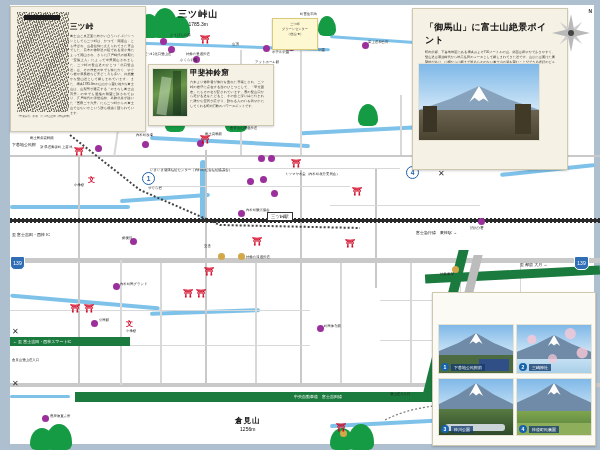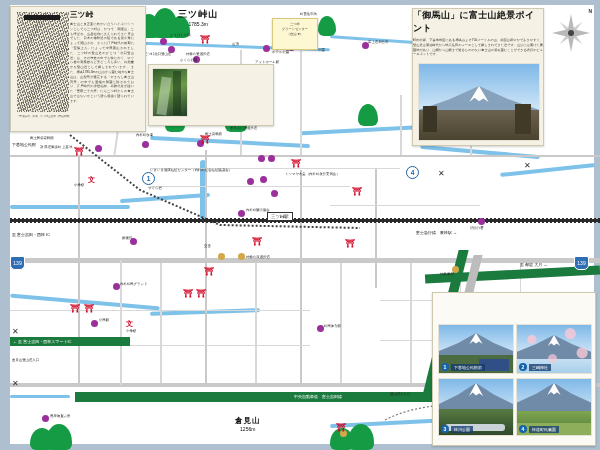--- a/index.html
+++ b/index.html
@@ -331,40 +331,44 @@
   </div>
 
   <div class="panel" style="left:10px;top:6px;width:128px;height:118px;padding:3px;">
     <div class="woodcut" style="left:6px;top:5px;width:52px;height:100px;">
       <div class="wc-ink"></div>
       <div style="position:absolute;left:7px;top:3px;width:36px;height:5px;background:#1b1b1b;"></div>
       <div class="vtext" style="left:1px;top:14px;color:#111;"></div>
     </div>
     <div class="p-cap" style="position:absolute;left:6px;top:107px;width:110px;">『甲斐国志』所収　三ツ峠山之図（西桂町蔵）</div>
   </div>
-  <div style="position:absolute;left:70px;top:10px;width:64px;">
+  <div style="position:absolute;left:70px;top:22px;width:64px;">
     <div class="p-title">三ツ峠</div>
     <div class="p-body" style="margin-top:2px;max-height:88px;overflow:hidden;">富士山と真正面に向かい合うハイポジションとしても三ツ峠は、かつて「開運山」とも呼ばれ、山岳信仰に支えられてきた霊山でした。日本の修験道の祖である役小角によって開山され、さらに江戸時代の後期に『空胎上人』によって中興開山されました。三ツ峠の登山道のひとつ『北口登山道』は、その歴史の中でも特に古く、やぐら岩や屏風岩など見どころも多い、自然豊かな登山道として親しまれています。
 また、標高1785.3mの山頂から望む雄大な富士山は、山梨県が選定する『やまなし富士山百景』の中でも屈指の眺望と評されており、江戸時代の浮世絵師、葛飾北斎が描いた『冨嶽三十六景』にも三ツ峠からの富士山ではないかという説も根強く語られています。</div>
   </div>
 
   <div class="panel" style="left:272px;top:18px;width:44px;height:30px;background:#fdf7d2;border-color:#d9c97a;">
     <div class="p-body" style="font-size:3.2px;padding:3px;text-align:center;white-space:pre-line;">三ツ峠
 グリーンセンター
 （宿泊 ★）</div>
   </div>
 
   <div class="panel" style="left:148px;top:64px;width:118px;height:54px;padding:3px;">
     <div class="photo" style="left:3px;top:3px;width:34px;height:47px;background:linear-gradient(160deg,#2f5c2a,#6d9a4b 45%,#23402a);">
       <div style="position:absolute;left:6px;top:8px;width:10px;height:38px;background:rgba(220,235,210,.45);transform:rotate(8deg);"></div>
       <div style="position:absolute;left:20px;top:2px;width:8px;height:44px;background:rgba(20,50,20,.5);"></div>
     </div>
-  </div>
-
-  <div class="panel" style="left:412px;top:8px;width:130px;height:136px;padding:0;">
+    <div style="position:absolute;left:41px;top:3px;width:74px;">
+      <div class="p-title">甲斐神鈴窟</div>
+      <div class="p-body" style="margin-top:2px;max-height:38px;overflow:hidden;">古来より修験者が修行を重ねた霊場とされ、三ツ峠の岩壁に点在する窟のひとつとして、『甲斐国志』にもその名が記されています。麓の登山口から延びる道をたどると、水の音と深い緑に包まれた静かな空間が広がり、訪れる人の心を穏やかにしてくれる町内有数のパワースポットです。</div>
+    </div>
+  </div>
+
+  <div class="panel" style="left:412px;top:8px;width:130px;height:136px;padding:12px;">
     <div class="p-title big">「御馬山」に富士山絶景ポイント</div>
     <div class="p-body" style="margin-top:3px;max-height:36px;overflow:hidden;">町内北部、下暮地地区にある標高およそ700メートルの山。斜面は緩やかで歩きやすく、登山道は明治時代から地元住民のコースとして親しまれてきた道です。山頂には開けた展望地があり、山裾から山裾まで遮るもののない富士山の姿を望むことができる絶好のビュースポットです。</div>
     <div class="photo" style="left:5px;top:54px;width:120px;height:76px;">
       <div class="sky"></div>
       <div class="fuji" style="top:22px;height:34px;background:#86a2bc;"></div>
       <div class="fujisnow" style="top:22px;width:44px;height:16px;"></div>
       <div style="position:absolute;left:0;bottom:0;width:100%;height:30px;background:linear-gradient(#6b6350,#4a4330);"></div>
       <div style="position:absolute;left:4px;bottom:8px;width:14px;height:26px;background:#3a3524;"></div>
       <div style="position:absolute;left:96px;bottom:6px;width:16px;height:30px;background:#413a27;"></div>
     </div>

